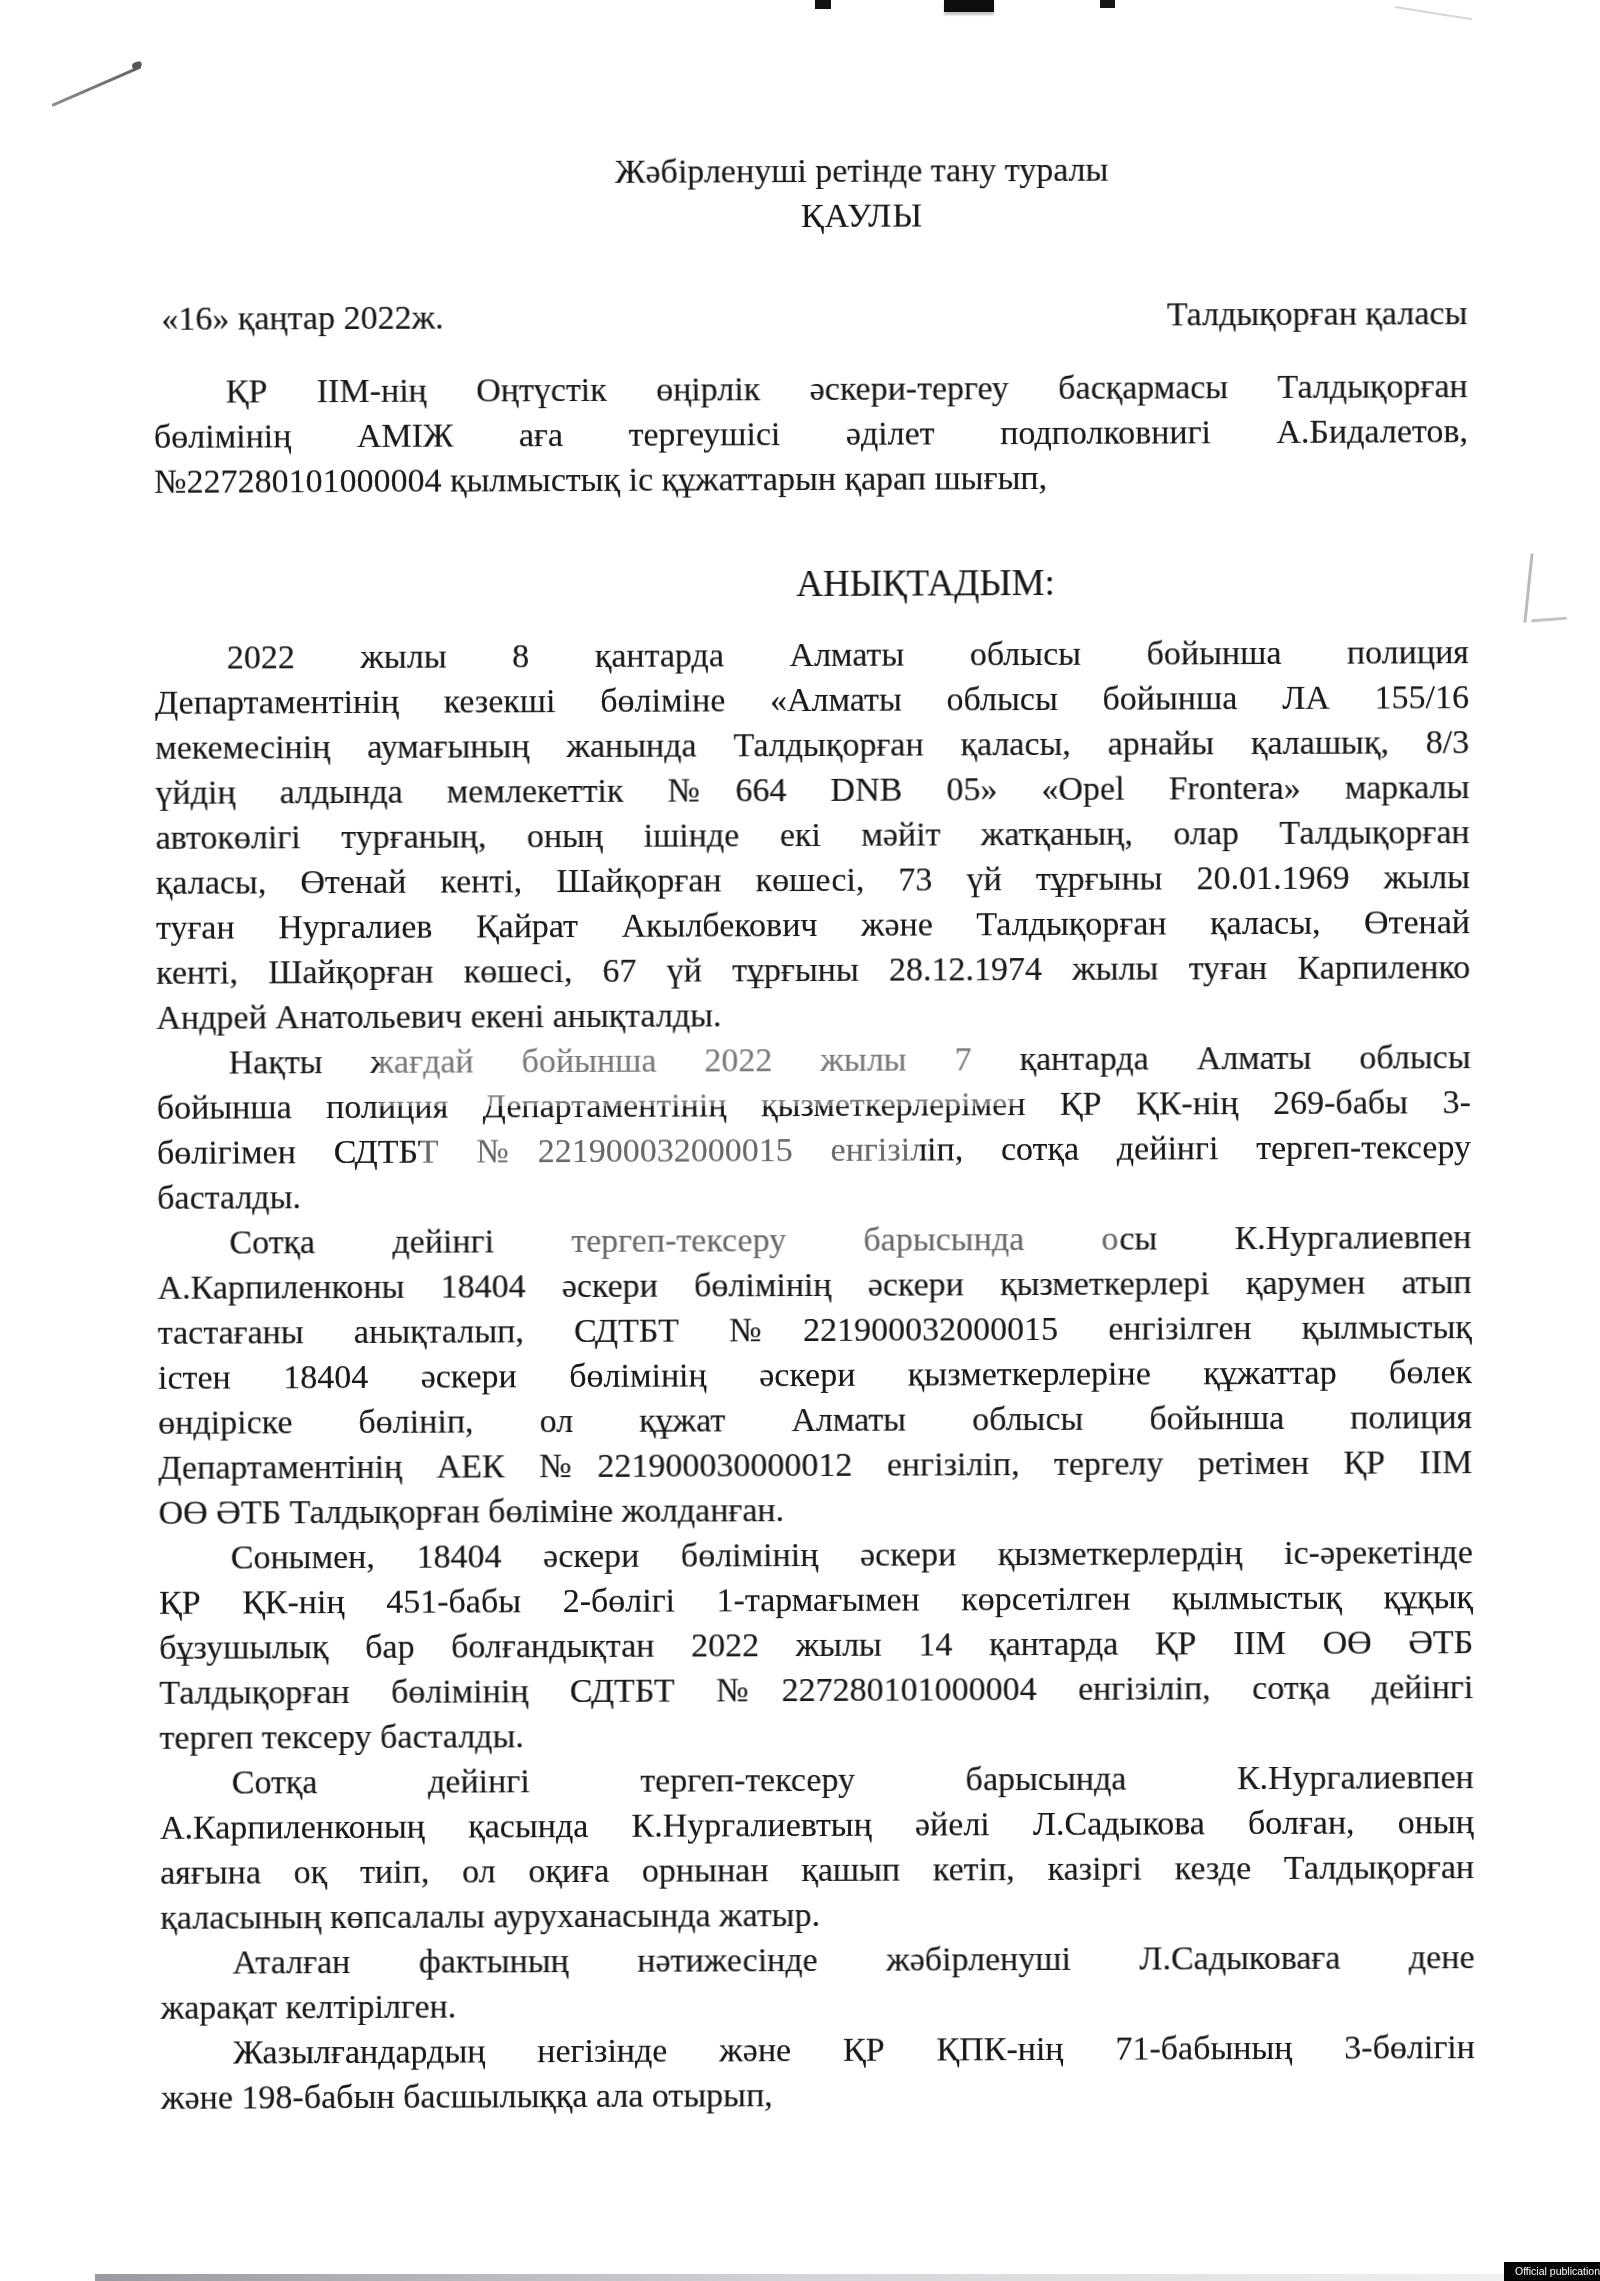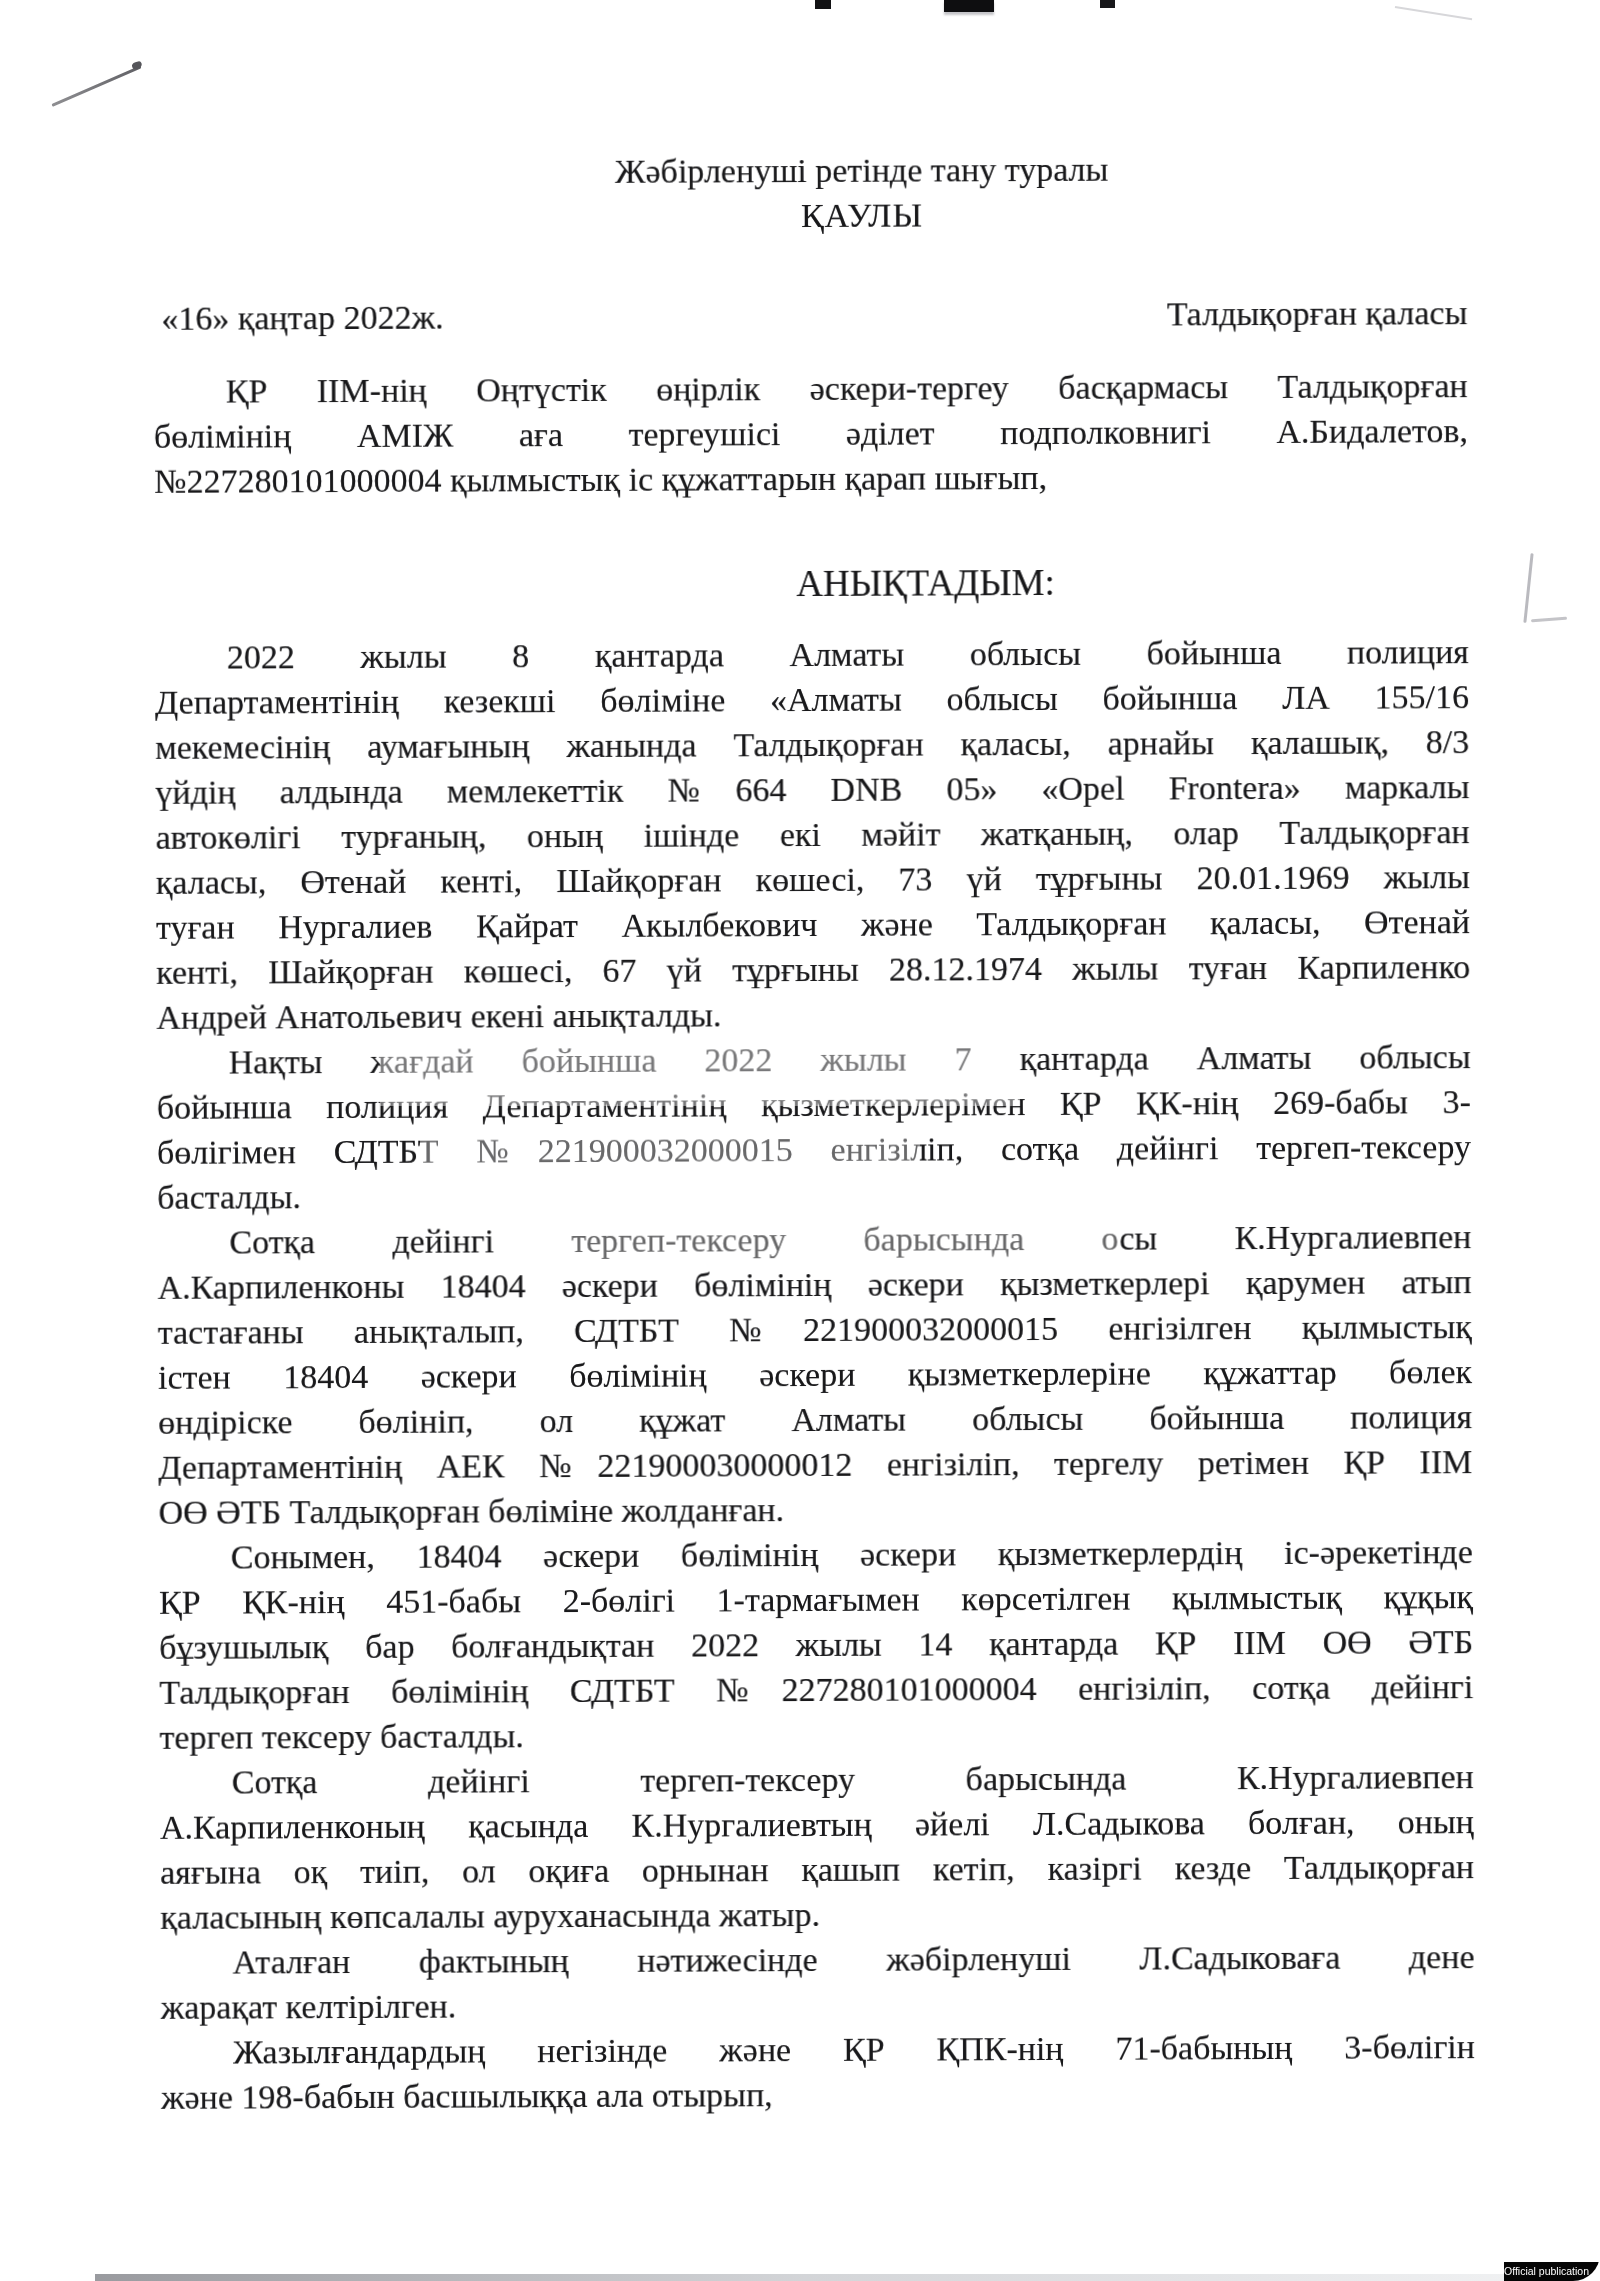--- a/index.html
+++ b/index.html
@@ -3,21 +3,20 @@
 <meta charset="utf-8">
 <style>
   html, body { margin: 0; padding: 0; }
   #screenshot {
     position: relative;
     width: 1600px;
     height: 2281px;
     background: #ffffff;
     overflow: hidden;
     font-family: "Liberation Serif", "DejaVu Serif", serif;
-    border-radius: 27px;
   }
   
   .content {
     position: absolute;
     left: 152px;
     top: 0;
     width: 1314px;
     padding-top: 148px;
     color: #18181a;
     font-size: 34px;
@@ -80,21 +79,21 @@
   .fade-band.b2 { left: 420px; top: 1130px; width: 500px; height: 45px; background: rgba(255,255,255,0.35); }
   .fade-band.b3 { left: 540px; top: 1212px; width: 580px; height: 48px; background: rgba(255,255,255,0.35); }
   .bottom-edge {
     left: 95px; bottom: 0; width: 1410px; height: 7px;
     background: linear-gradient(to right, rgba(70,72,80,0.55), rgba(110,115,125,0.3) 50%, rgba(170,175,182,0.18));
   }
   .pub-badge {
     right: 0; bottom: 0; width: 96px; height: 19px;
     background: #050505; color: #ffffff;
     font-family: "Liberation Sans", sans-serif;
-    font-size: 10.5px; line-height: 19px; text-align: left;
+    font-size: 10.5px; line-height: 19px; text-align: right;
     letter-spacing: 0;
   }
 </style>
 </head>
 <body>
 
 <div id="screenshot">
 
   <div class="artifact top-mark-1"></div>
   <div class="artifact top-mark-2"></div>

